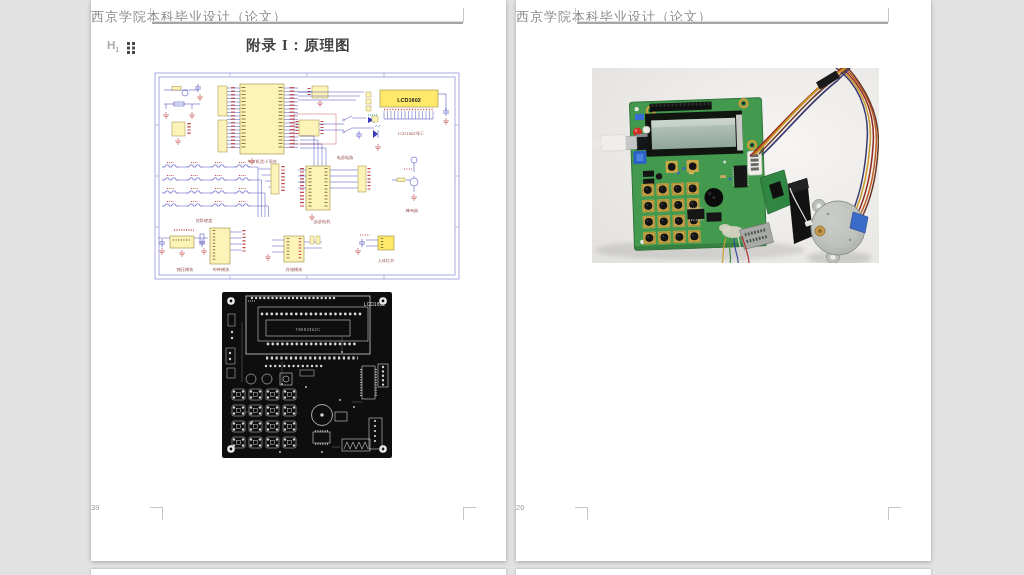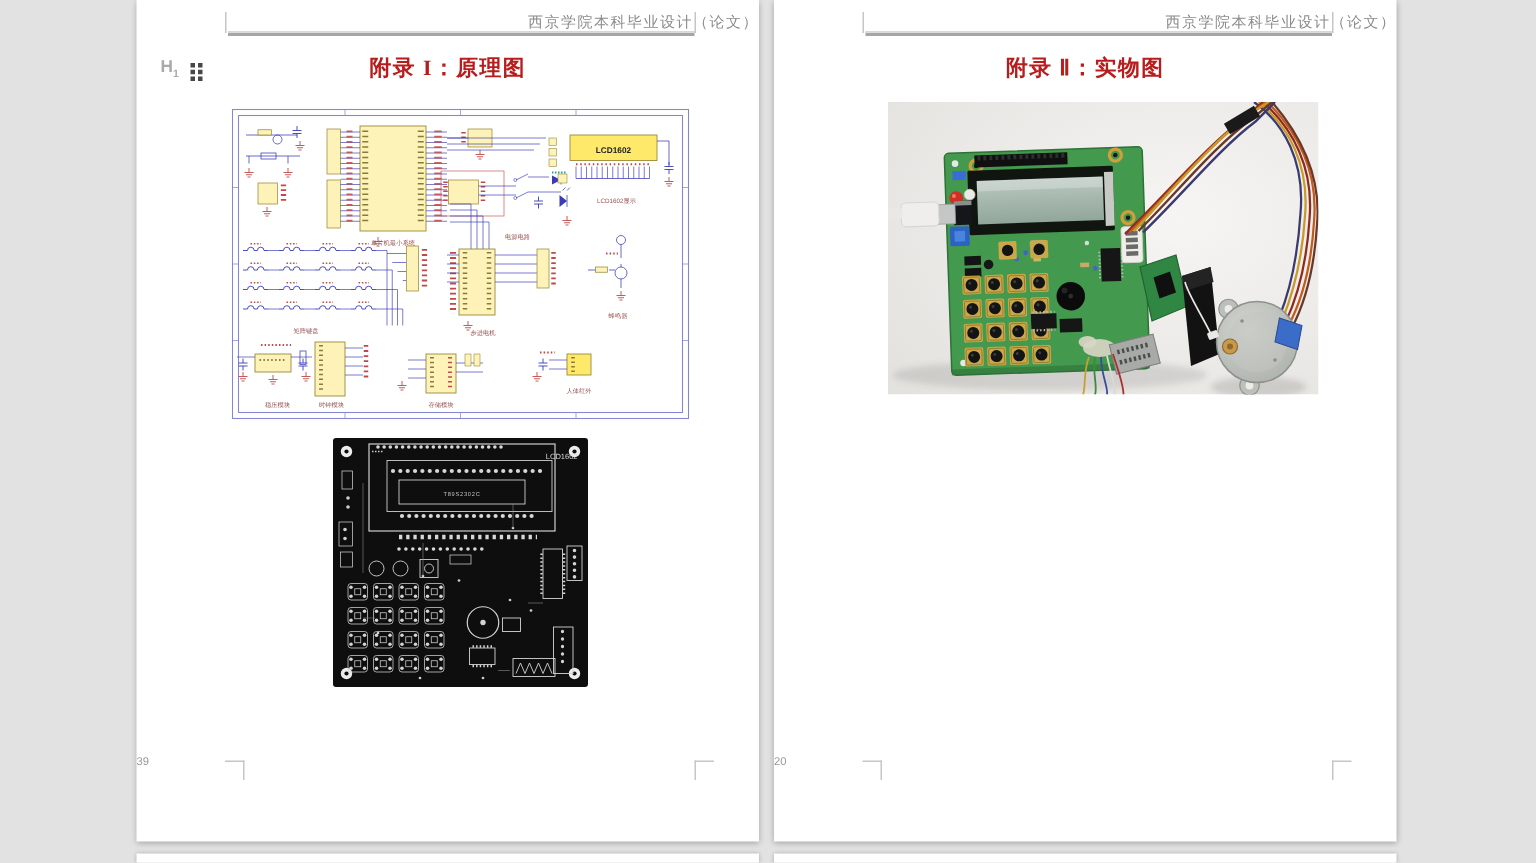--- a/index.html
+++ b/index.html
@@ -6,31 +6,31 @@
   body{width:1024px;height:575px;overflow:hidden;background:#e2e2e2;
        font-family:"Liberation Sans",sans-serif;position:relative}
   .stage{position:absolute;inset:0;background:#e2e2e2}
   .page{position:absolute;top:0;width:415px;height:561px;background:#fff;
         box-shadow:0 1px 4px rgba(0,0,0,.28)}
   #pageL{left:91px}
   #pageR{left:516px}
   .stub{position:absolute;top:569px;width:415px;height:7px;background:#fff;
         box-shadow:0 0 3px rgba(0,0,0,.25)}
   #stubL{left:91px}#stubR{left:516px}
-  .pg-header{position:absolute;top:8px;left:0;right:0;text-align:right;
-        font-size:10px;color:#8c8c8c;letter-spacing:1px}
+  .pg-header{position:absolute;top:8px;left:0;right:0;text-align:left;
+        font-size:13px;color:#8c8c8c;letter-spacing:1px}
   .hdr-rule{position:absolute;top:21px;left:61px;width:311px;height:2px;
         background:#a6a6a6;border-top:1px solid #dcdcdc}
   .tick{position:absolute;top:8px;width:1px;height:14px;background:#c6c6c6}
   .tick.l{left:59px}.tick.r{left:372px}
   .bmark{position:absolute;top:507px;width:12px;height:12px;border-top:1px solid #c6c6c6}
   .bmark.l{left:59px;border-right:1px solid #c6c6c6}
   .bmark.r{left:372px;border-left:1px solid #c6c6c6}
   .pg-title{position:absolute;top:36px;left:0;right:0;text-align:center;
-        font-size:14.5px;font-weight:bold;color:#b91c1c;
+        font-size:14.5px;font-weight:bold;color:#404040;
         font-family:"Liberation Serif",serif;letter-spacing:1px}
   .pg-num{position:absolute;top:503px;left:0;right:0;text-align:left;
         font-size:7.5px;color:#9a9a9a}
   .h-badge{position:absolute;left:16px;top:39px;color:#a9a9a9;font-size:11.5px;
         font-weight:bold;cursor:pointer}
   .h-badge sub{font-size:7px}
   .drag-handle{position:absolute;left:36px;top:42px;width:2.5px;height:2.5px;
         background:#474747;cursor:grab;
         box-shadow:5px 0 0 #474747,0 4.5px 0 #474747,5px 4.5px 0 #474747,
                    0 9px 0 #474747,5px 9px 0 #474747}
@@ -354,21 +354,20 @@
   </div>
 
   <div class="page" id="pageR">
     <div class="pg-header">西京学院本科毕业设计（论文）</div>
     <div class="hdr-rule"></div>
     <div class="tick l"></div>
     <div class="tick r"></div>
     <div class="bmark l"></div>
     <div class="bmark r"></div>
 
-    <div class="pg-title">附录 Ⅱ：实物图</div>
 
     <figure class="fig" id="fig-photo">
       <svg viewBox="0 0 287 195" xmlns="http://www.w3.org/2000/svg">
         <defs>
           <radialGradient id="pbg" cx="0.68" cy="0.4" r="0.9">
             <stop offset="0" stop-color="#f6f5f3"></stop>
               <stop offset="1" stop-color="#e2e1de"></stop>
           </radialGradient>
           <linearGradient id="scr" x1="0" y1="0" x2="0" y2="1">
             <stop offset="0" stop-color="#b9c8bf"></stop>

